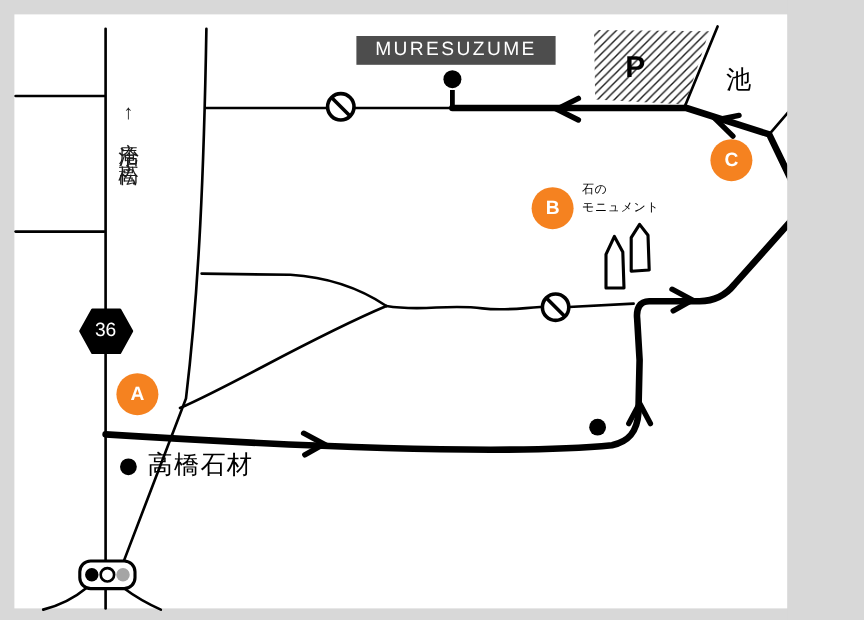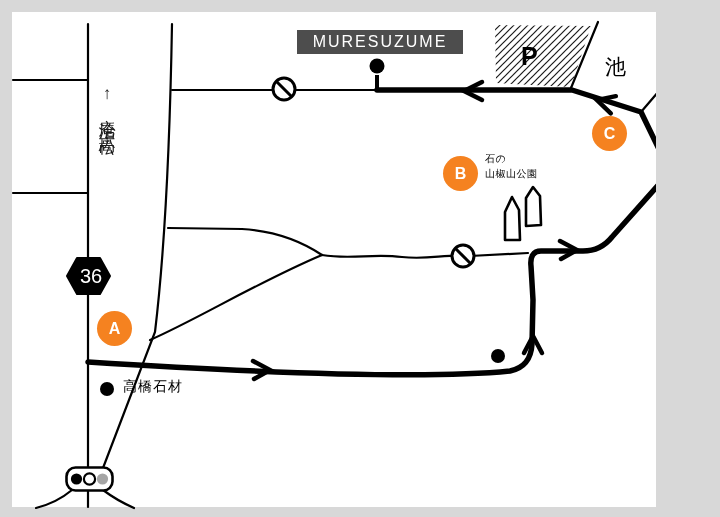--- a/index.html
+++ b/index.html
@@ -29,36 +29,36 @@
 
   .title-box{
     position:absolute;left:297px;top:30px;width:166px;height:24px;
     background:var(--title-bg);color:var(--title-fg);
     display:flex;align-items:center;justify-content:center;
     font-size:16px;letter-spacing:2px;
   }
   .pond-label{left:605px;top:55px;font-size:21px;}
   .parking-label{left:521px;top:42px;font-size:25px;font-weight:bold;}
   .park-label{left:405px;top:322px;font-size:19px;letter-spacing:1px;}
-  .shop-label{left:123px;top:378px;font-size:14px;letter-spacing:1px;}
+  .shop-label{left:123px;top:378px;font-size:21px;letter-spacing:1px;font-family:Liberation Mono, monospace;}
   .monument-label{left:485px;top:151px;font-size:10px;line-height:15px;letter-spacing:0.5px;}
 
   .badge{
     position:absolute;width:35px;height:35px;border-radius:50%;
     background:var(--accent-orange);color:#fff;
     display:flex;align-items:center;justify-content:center;
     font-size:16px;font-weight:bold;
   }
   .badge-a{left:97px;top:311px;}
   .badge-b{left:443px;top:156px;}
   .badge-c{left:592px;top:116px;}
 
   .route36-num{
     position:absolute;left:68px;top:265px;width:40px;height:22px;
-    color:#fff;font-size:20px;line-height:22px;padding-left:12px;
+    color:#fff;font-size:16px;text-align:center;line-height:22px;
   }
 
   .vertical-dir{
     position:absolute;left:94px;top:84px;width:26px;
     display:flex;flex-direction:column;align-items:center;gap:10px;
     font-size:17px;color:#1a1a1a;
   }
   .vertical-dir span{
     writing-mode:vertical-rl;text-orientation:upright;letter-spacing:3px;
   }
@@ -149,21 +149,21 @@
 
   <div class="lbl pond-label">池</div>
   <div class="lbl parking-label">P</div>
 
   <div class="badge badge-a">A</div>
   <div class="badge badge-b">B</div>
   <div class="badge badge-c">C</div>
 
   <div class="lbl monument-label">
     <div>石の</div>
-    <div>山椒山公園</div>
+    <div>モニュメント</div>
   </div>
 
   <div class="lbl shop-label">高橋石材</div>
 
   <div class="route36-num">36</div>
 
   <div class="vertical-dir">
     <span>↑庵治</span>
     <span>高松↓</span>
   </div>

